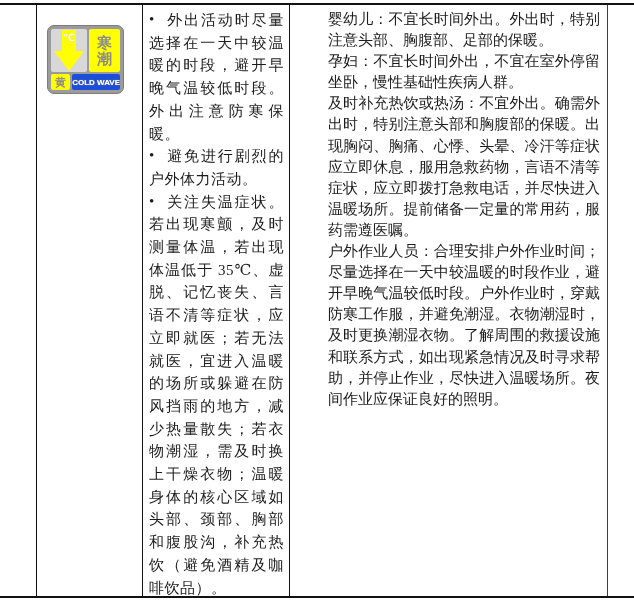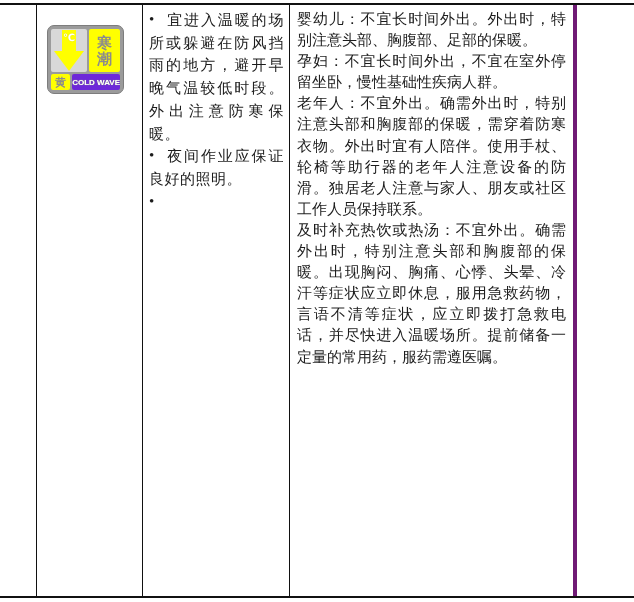--- a/index.html
+++ b/index.html
@@ -12,21 +12,21 @@
   .table-wrap{
     position:absolute;left:0;top:3px;width:634px;height:595px;
     border-top:2px solid #111;border-bottom:2px solid #111;
     box-sizing:border-box;
     display:flex;flex-direction:row;align-items:stretch;
   }
   .col{box-sizing:border-box;height:100%;}
   .col-spacer-left{width:37px;border-right:1px solid #111;}
   .col-icon{width:106px;border-right:1px solid #111;position:relative;}
   .col-general{width:147px;border-right:1px solid #111;padding:4px 5px 0 6px;}
-  .col-groups{width:287px;border-right:4px solid #701a75;padding:4px 7px 8px 7px;}
+  .col-groups{width:287px;border-right:1px solid #701a75;padding:4px 7px 8px 7px;margin-left:31px;}
   .col-spacer-right{flex:1;}
 
   
   .col-general p{
     margin:0;font-size:15px;line-height:22.7px;
     text-align:justify;text-align-last:left;
     letter-spacing:0.5px;
   }
   .bullet{display:inline-block;margin-right:11px;transform:translateY(-1px);}
   .col-groups p{
@@ -57,21 +57,21 @@
     display:flex;flex-direction:column;align-items:center;justify-content:center;
     color:#8c8c8c;font-weight:bold;font-size:15px;line-height:16px;
   }
   .cw-row2{height:16px;display:flex;gap:2px;}
   .cw-cell-level{
     width:20px;background:#ffff00;border-radius:2px;
     display:flex;align-items:center;justify-content:center;
     color:#8c8c8c;font-weight:bold;font-size:11px;
   }
   .cw-cell-en{
-    flex:1;background:#6d28d9;border-radius:2px;
+    flex:1;background:#1d4ed8;border-radius:2px;
     display:flex;align-items:center;justify-content:center;
     color:#ffffff;font-weight:bold;font-size:8px;letter-spacing:0;
     font-family:"Liberation Sans","DejaVu Sans",sans-serif;
     text-shadow:0 0 1px #8c8c8c,0 0 1px #8c8c8c;
     white-space:nowrap;
   }
 </style>
 </head>
 <body>
 
@@ -94,27 +94,28 @@
         </div>
       </div>
       <div class="cw-row2">
         <div class="cw-cell-level">黄</div>
         <div class="cw-cell-en">COLD WAVE</div>
       </div>
     </div>
   </div>
 
   <div class="col col-general">
-    <p><span class="bullet">•</span><span>宜进入温暖的场所或躲避在防风挡雨的地方，避开早晚气温较低时段。外出注意防寒保暖。</span></p>
-    <p><span class="bullet">•</span><span>夜间作业应保证良好的照明。</span></p>
+    <p><span class="bullet">•</span><span>外出活动时尽量选择在一天中较温暖的时段，避开早晚气温较低时段。外出注意防寒保暖。</span></p>
+    <p><span class="bullet">•</span><span>避免进行剧烈的户外体力活动。</span></p>
+    <p><span class="bullet">•</span><span>关注失温症状。若出现寒颤，及时测量体温，若出现体温低于 35℃、虚脱、记忆丧失、言语不清等症状，应立即就医；若无法就医，宜进入温暖的场所或躲避在防风挡雨的地方，减少热量散失；若衣物潮湿，需及时换上干燥衣物；温暖身体的核心区域如头部、颈部、胸部和腹股沟，补充热饮（避免酒精及咖啡饮品）。</span></p>
     <p><span class="bullet">•</span></p>
   </div>
 
   <div class="col col-groups">
     <p><span>婴幼儿：</span><span>不宜长时间外出。外出时，特别注意头部、胸腹部、足部的保暖。</span></p>
     <p><span>孕妇：</span><span>不宜长时间外出，不宜在室外停留坐卧，慢性基础性疾病人群。</span></p>
-    <p><span>老年人：</span><span>不宜外出。确需外出时，特别注意头部和胸腹部的保暖，需穿着防寒衣物。外出时宜有人陪伴。使用手杖、轮椅等助行器的老年人注意设备的防滑。独居老人注意与家人、朋友或社区工作人员保持联系。</span></p>
     <p><span>及时补充热饮或热汤：</span><span>不宜外出。确需外出时，特别注意头部和胸腹部的保暖。出现胸闷、胸痛、心悸、头晕、冷汗等症状应立即休息，服用急救药物，言语不清等症状，应立即拨打急救电话，并尽快进入温暖场所。提前储备一定量的常用药，服药需遵医嘱。</span></p>
+    <p><span>户外作业人员：</span><span>合理安排户外作业时间；尽量选择在一天中较温暖的时段作业，避开早晚气温较低时段。户外作业时，穿戴防寒工作服，并避免潮湿。衣物潮湿时，及时更换潮湿衣物。了解周围的救援设施和联系方式，如出现紧急情况及时寻求帮助，并停止作业，尽快进入温暖场所。夜间作业应保证良好的照明。</span></p>
   </div>
 
   <div class="col col-spacer-right"></div>
 
 </div>
 
 </body></html>

